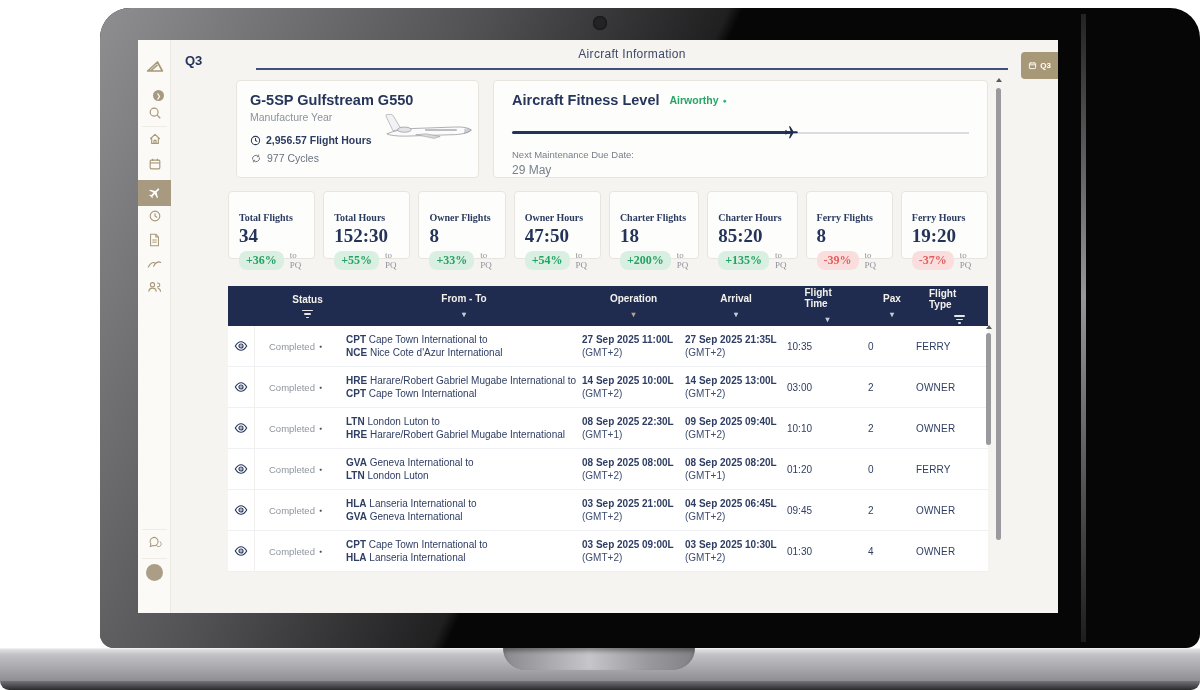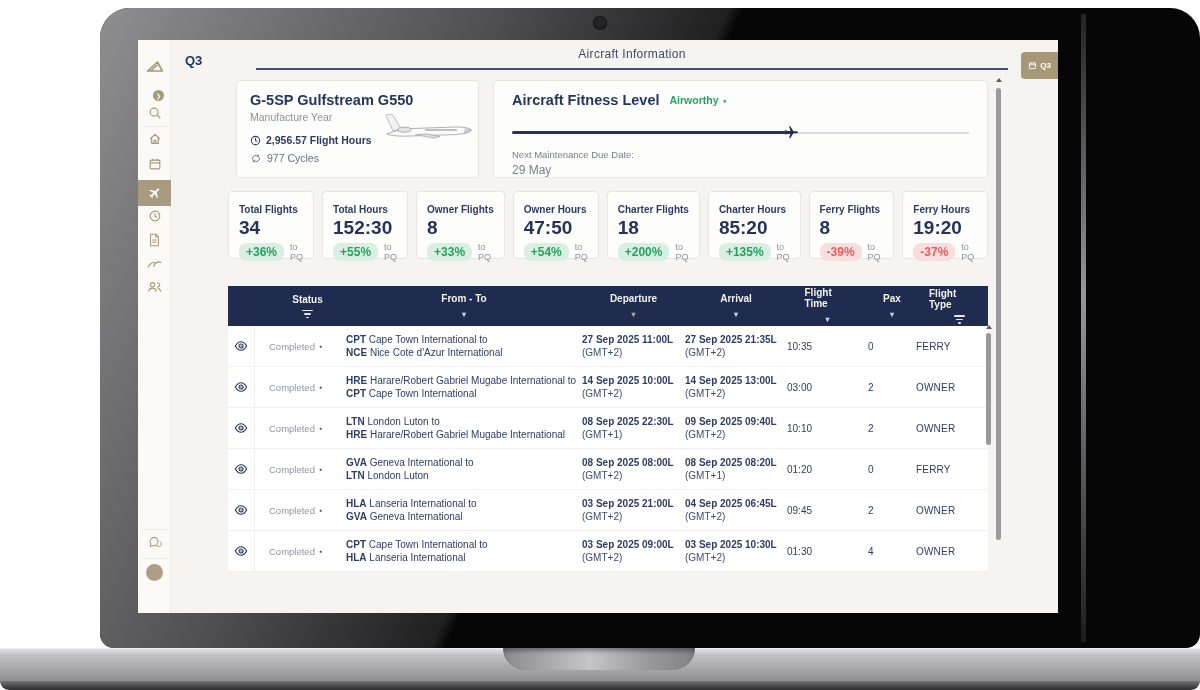--- a/index.html
+++ b/index.html
@@ -74,21 +74,21 @@
   .fitness-status .dot { font-size:7px; color:#2eb873; }
   .track { position:relative; height:16px; margin-top:16px; }
   .track .fill { position:absolute; left:0; top:7px; height:3px; background:#24335a; border-radius:2px; }
   .track .rest { position:absolute; right:0; top:8px; height:2px; background:#d9dce3; }
   .track .plane-marker { position:absolute; top:1px; width:15px; height:15px; color:#1f2c4f; transform:translateX(-7px); }
   .maint-label { font-size:9.5px; color:#79808c; margin-top:9px; }
   .maint-date  { font-size:12px; color:#79808c; margin-top:3px; }
 
   .stats-title { font-size:14px; font-weight:bold; color:#26355b; margin-top:18px; }
   .stat-cards { display:flex; gap:8px; margin-top:13px; }
-  .stat-card { flex:1; height:68px; padding:12px 10px; }
+  .stat-card { flex:1; height:68px; padding:20px 10px;font-family:Liberation Serif, serif; }
   .stat-label { font-size:10px; font-weight:bold; color:#2c3b60; white-space:nowrap; }
   .stat-value { font-size:19px; font-weight:bold; color:#24335a; margin-top:2px; }
   .stat-delta-row { display:flex; align-items:center; gap:6px; margin-top:3px; }
   .pill { font-size:12px; font-weight:bold; padding:2px 7px; border-radius:8px; }
   .pill.up { background:#d8efe1; color:#27a163; }
   .pill.down { background:#fadedd; color:#e25e5e; }
   .to-pq { font-size:9px; color:#8d929c; }
 
   
   .table { margin-top:27px; background:#ffffff; }
@@ -350,21 +350,21 @@
                 <i></i>
                 <i></i>
                 <i></i>
               </span>
           </div>
           <div class="th">
             <span class="lbl" style="max-width:none">From - To</span>
             <span class="sort">▾</span>
           </div>
           <div class="th">
-            <span class="lbl" style="max-width:none">Departure</span>
+            <span class="lbl" style="max-width:none">Operation</span>
             <span class="sort tan">▾</span>
           </div>
           <div class="th">
             <span class="lbl" style="max-width:none">Arrival</span>
             <span class="sort">▾</span>
           </div>
           <div class="th">
             <span class="lbl">Flight Time</span>
             <span class="sort">▾</span>
           </div>

